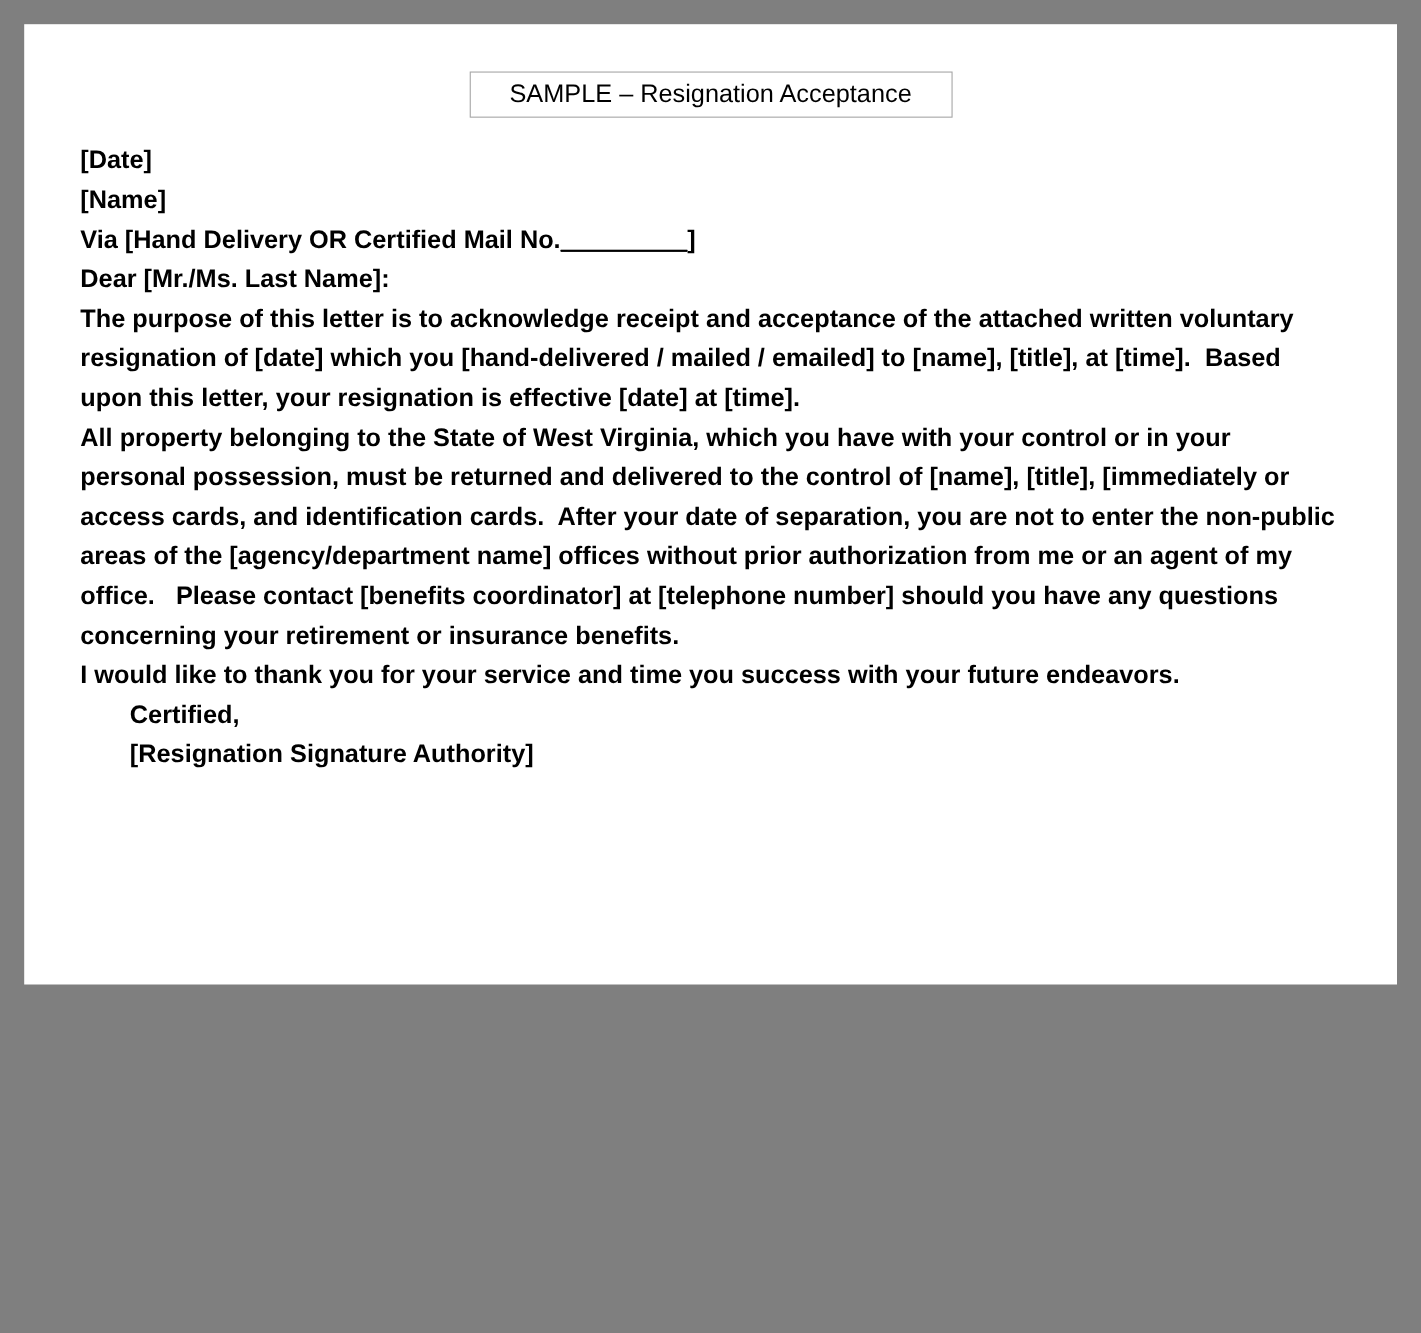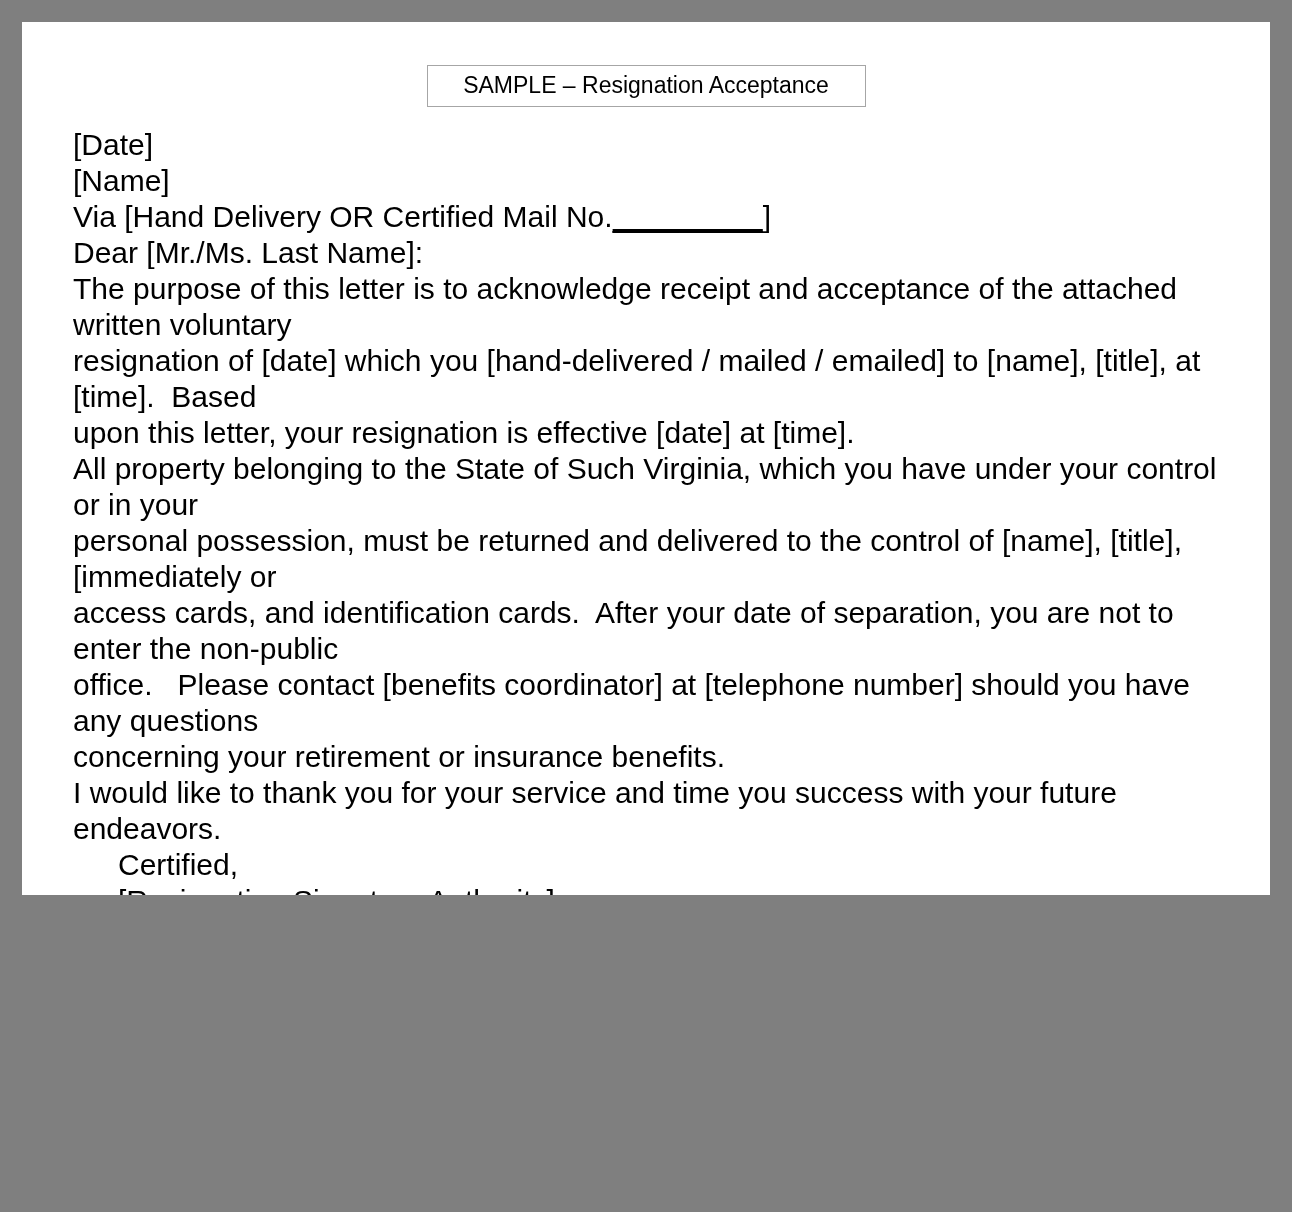--- a/index.html
+++ b/index.html
@@ -53,26 +53,27 @@
     white-space: pre;
   }
 
   .letter-body {
     padding-left: 51px;
     padding-right: 30px;
     padding-top: 20px;
   }
 
   .letter-line {
-    font-size: 30px;
+    font-size: 23px;
     line-height: 36px;
     color: #000000;
     white-space: pre-wrap;
     word-wrap: break-word;
     margin: 0;
+    font-weight: bold;
   }
 
   .letter-line.indented {
     padding-left: 45px;
   }
 
   .fill-blank {
     text-decoration: underline;
     white-space: pre;
   }
@@ -90,23 +91,24 @@
     </div>
 
     <div class="letter-body">
         <p class="letter-line"><span>[Date]</span></p>
         <p class="letter-line"><span>[Name]</span></p>
         <p class="letter-line"><span>Via [Hand Delivery OR Certified Mail No.</span><span class="fill-blank">_________</span><span>]</span></p>
         <p class="letter-line"><span>Dear [Mr./Ms. Last Name]:</span></p>
         <p class="letter-line"><span>The purpose of this letter is to acknowledge receipt and acceptance of the attached written voluntary</span></p>
         <p class="letter-line"><span>resignation of [date] which you [hand-delivered / mailed / emailed] to [name], [title], at [time].  Based</span></p>
         <p class="letter-line"><span>upon this letter, your resignation is effective [date] at [time].</span></p>
-        <p class="letter-line"><span>All property belonging to the State of Such Virginia, which you have under your control or in your</span></p>
+        <p class="letter-line"><span>All property belonging to the State of West Virginia, which you have with your control or in your</span></p>
         <p class="letter-line"><span>personal possession, must be returned and delivered to the control of [name], [title], [immediately or</span></p>
         <p class="letter-line"><span>access cards, and identification cards.  After your date of separation, you are not to enter the non-public</span></p>
+        <p class="letter-line"><span>areas of the [agency/department name] offices without prior authorization from me or an agent of my</span></p>
         <p class="letter-line"><span>office.   Please contact [benefits coordinator] at [telephone number] should you have any questions</span></p>
         <p class="letter-line"><span>concerning your retirement or insurance benefits.</span></p>
         <p class="letter-line"><span>I would like to thank you for your service and time you success with your future endeavors.</span></p>
         <p class="letter-line indented"><span>Certified,</span></p>
         <p class="letter-line indented"><span>[Resignation Signature Authority]</span></p>
       </div>
 
   </div>
 </div>
 

